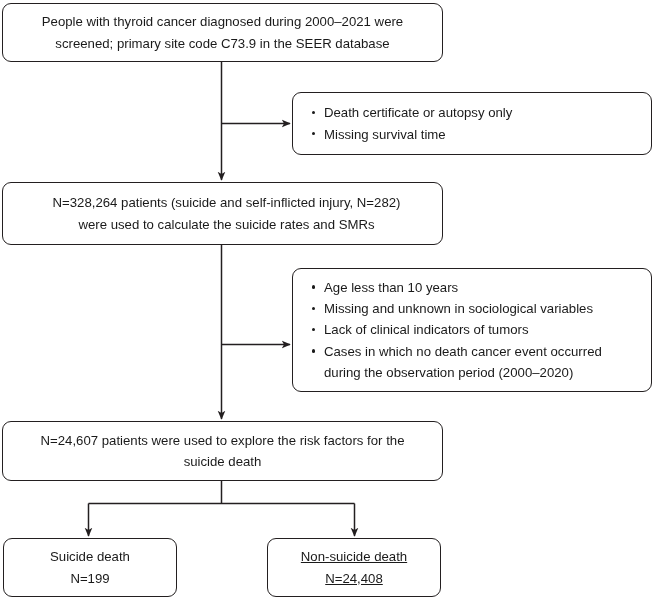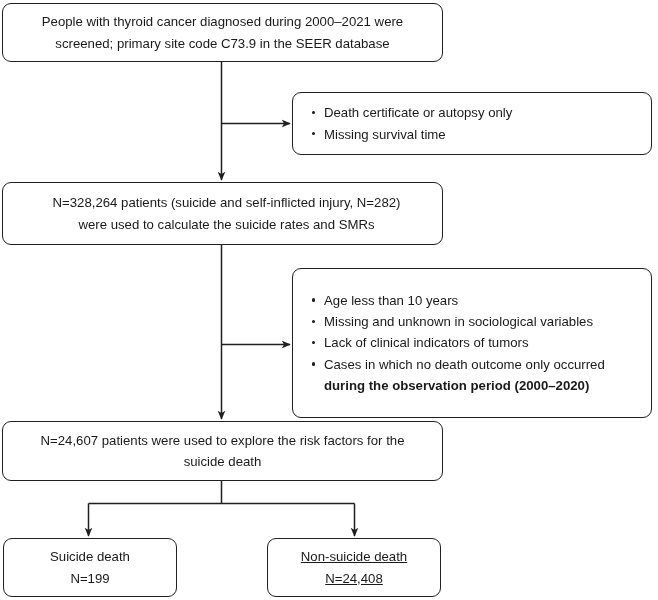--- a/index.html
+++ b/index.html
@@ -71,33 +71,32 @@
     left: 1px;
     top: 8.6px;
     width: 3.4px;
     height: 3.4px;
     border-radius: 50%;
     background: #1a1a1a;
   }
   .bullet-list li .cont {
     display: block;
     padding-left: 0;
-    font-weight: bold;
   }
   .bullet-list li.wrapped::before {
     top: 8.6px;
   }
   
   #node-screened { left: 2px;  top: 3px;   width: 441px; height: 59px; }
   
   #node-excl-1   { left: 292px; top: 92px;  width: 360px; height: 63px; }
   
   #node-cohort   { left: 2px;  top: 182px; width: 441px; height: 63px; padding-left: 18px; }
   
-  #node-excl-2   { left: 292px; top: 268px; width: 360px; height: 150px; }
+  #node-excl-2   { left: 292px; top: 268px; width: 360px; height: 124px; }
   
   #node-riskset  { left: 2px;  top: 421px; width: 441px; height: 60px; text-align: center; }
   
   #node-suicide     { left: 3px;   top: 538px; width: 174px; height: 59px; }
   #node-non-suicide { left: 267px; top: 538px; width: 174px; height: 59px; text-decoration: underline; }
 </style>
 </head>
 <body>
 
 <div id="flowchart">
@@ -139,21 +138,21 @@
     <span class="line">N=328,264 patients (suicide and self-inflicted injury, N=282)</span>
     <span class="line">were used to calculate the suicide rates and SMRs</span>
   </div>
 
   <div class="node listbox" id="node-excl-2">
     <ul class="bullet-list">
       <li>Age less than 10 years</li>
       <li>Missing and unknown in sociological variables</li>
       <li>Lack of clinical indicators of tumors</li>
       <li class="wrapped">
-        <span>Cases in which no death outcome only occurred</span>
+        <span>Cases in which no death cancer event occurred</span>
         <span class="cont">during the observation period (2000–2020)</span>
       </li>
     </ul>
   </div>
 
   <div class="node centered" id="node-riskset">
     <span class="line">N=24,607 patients were used to explore the risk factors for the</span>
     <span class="line">suicide death</span>
   </div>
 

